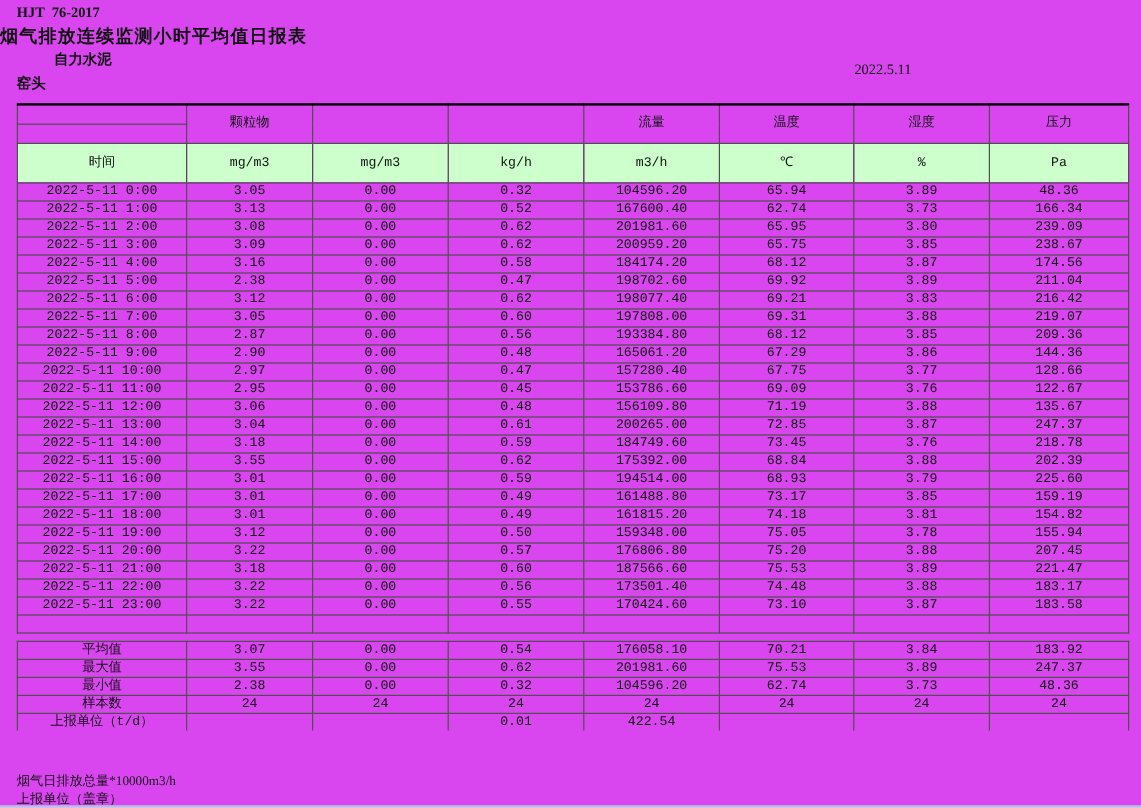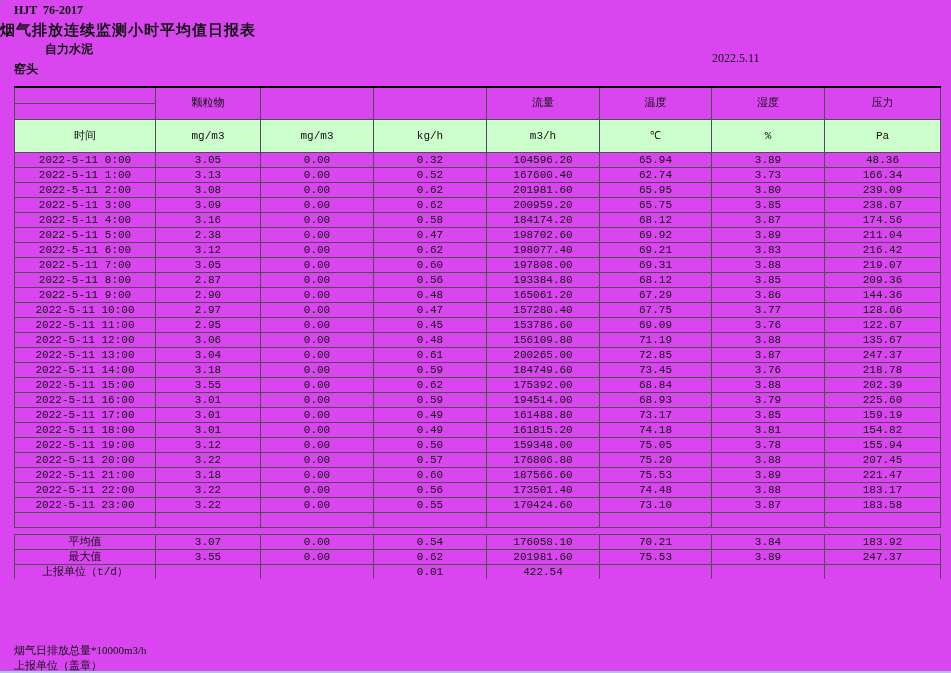--- a/index.html
+++ b/index.html
@@ -369,20 +369,40 @@
             <td>最大值</td>
             <td>3.55</td>
             <td>0.00</td>
             <td>0.62</td>
             <td>201981.60</td>
             <td>75.53</td>
             <td>3.89</td>
             <td>247.37</td>
           </tr>
           <tr>
+            <td>最小值</td>
+            <td>2.38</td>
+            <td>0.00</td>
+            <td>0.32</td>
+            <td>104596.20</td>
+            <td>62.74</td>
+            <td>3.73</td>
+            <td>48.36</td>
+          </tr>
+          <tr>
+            <td>样本数</td>
+            <td>24</td>
+            <td>24</td>
+            <td>24</td>
+            <td>24</td>
+            <td>24</td>
+            <td>24</td>
+            <td>24</td>
+          </tr>
+          <tr>
             <td>上报单位（t/d）</td>
             <td></td>
             <td></td>
             <td>0.01</td>
             <td>422.54</td>
             <td></td>
             <td></td>
             <td></td>
           </tr>
         </tbody>

